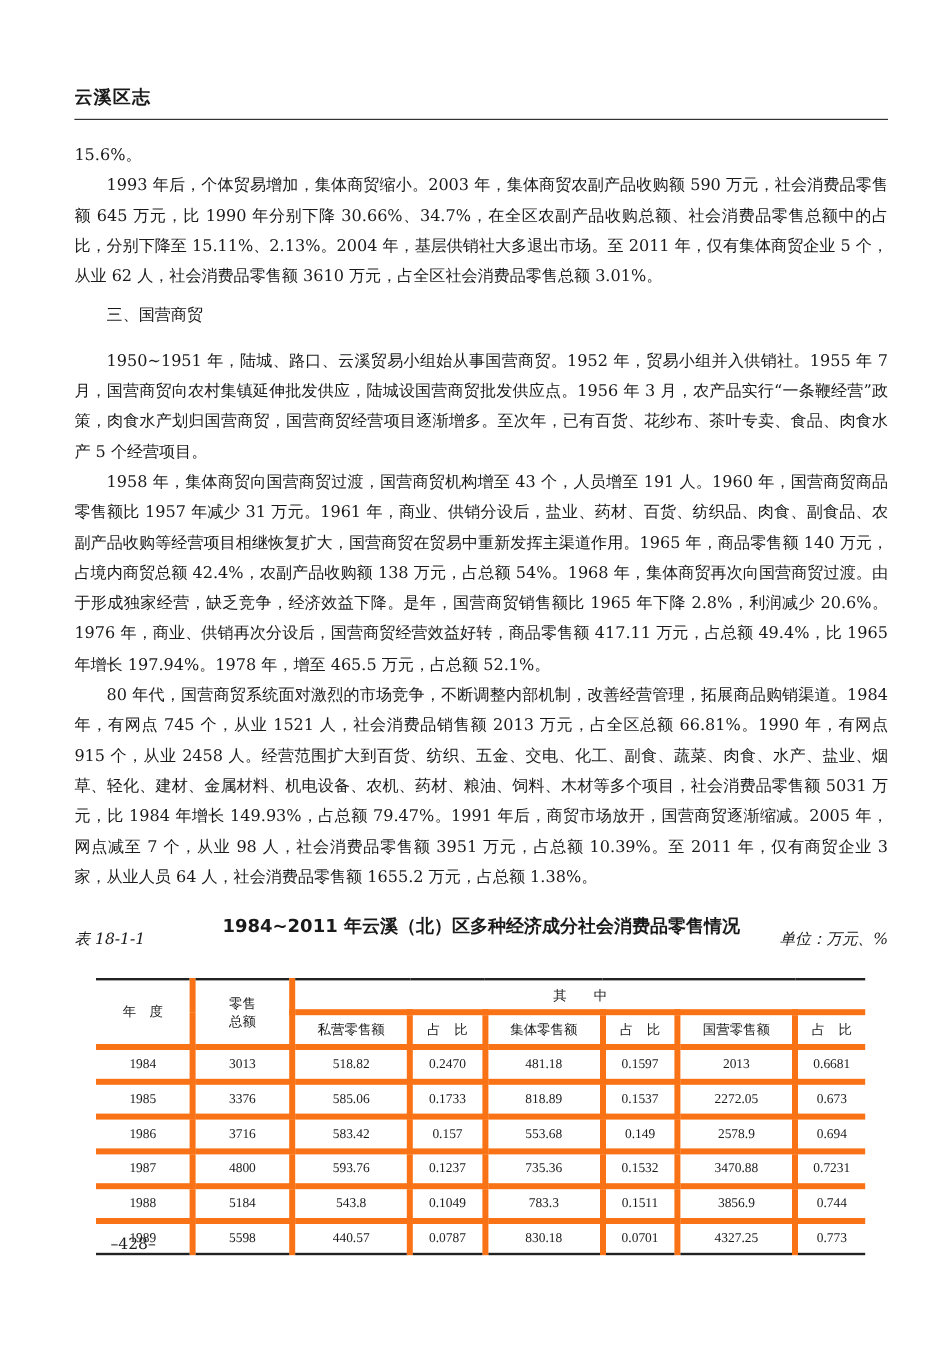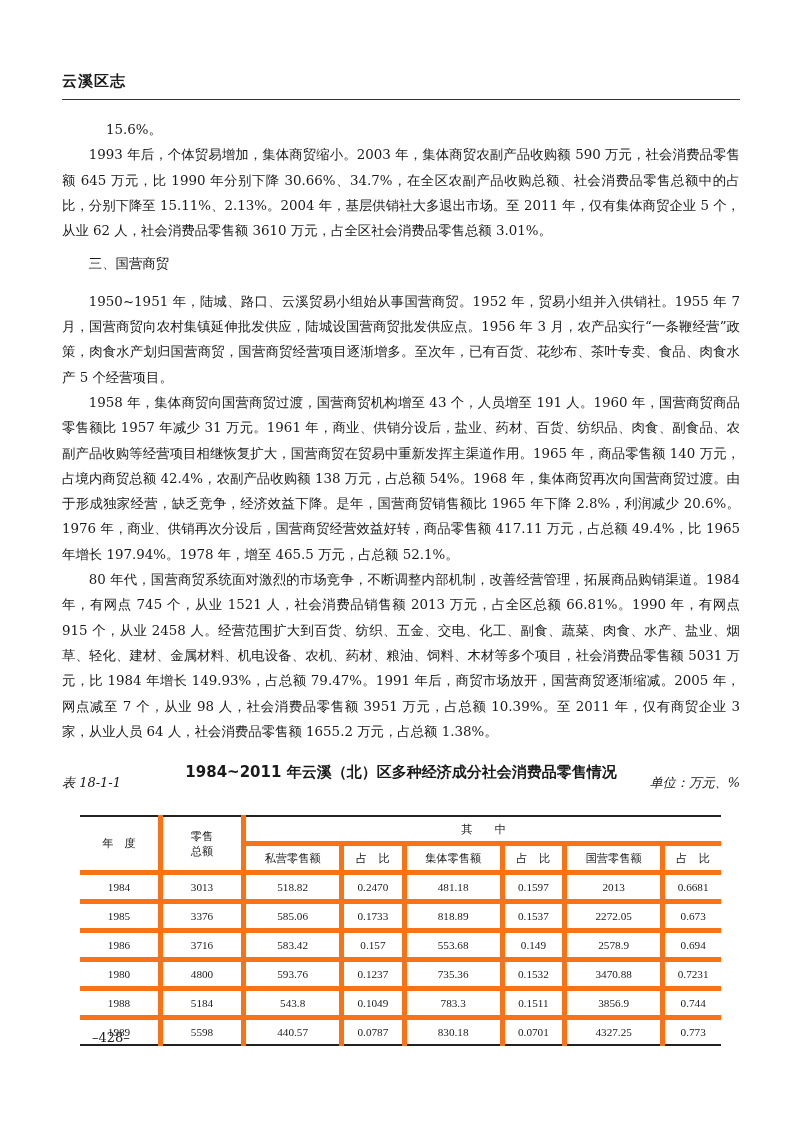--- a/index.html
+++ b/index.html
@@ -16,21 +16,21 @@
     .head-rule {
       position: absolute; left: 62px; top: 99px; width: 678px; height: 0;
       border-top: 1.2px solid #333;
     }
     .body-text {
       position: absolute; left: 62px; top: 117px; width: 678px;
       font-size: 13.4px; line-height: 25.3px;
       text-align: justify;
     }
     .body-text p { margin: 0; text-indent: 2em; }
-    .body-text p.no-indent { text-indent: 0; margin-left: 44px; }
+    .body-text p.no-indent { text-indent: 0; }
     .section-heading {
       font-family: "DejaVu Sans", "Liberation Sans", sans-serif;
       font-weight: normal; font-size: 13.4px;
       margin: 8px 0 12px 0 !important; text-indent: 2em;
     }
     .table-title {
       position: absolute; left: 62px; top: 763px; width: 678px; text-align: center;
       font-family: "DejaVu Sans", "Liberation Sans", sans-serif;
       font-weight: bold; font-size: 15px;
     }
@@ -123,21 +123,21 @@
         <td>1986</td>
         <td>3716</td>
         <td>583.42</td>
         <td>0.157</td>
         <td>553.68</td>
         <td>0.149</td>
         <td>2578.9</td>
         <td>0.694</td>
       </tr>
       <tr>
-        <td>1980</td>
+        <td>1987</td>
         <td>4800</td>
         <td>593.76</td>
         <td>0.1237</td>
         <td>735.36</td>
         <td>0.1532</td>
         <td>3470.88</td>
         <td>0.7231</td>
       </tr>
       <tr>
         <td>1988</td>

